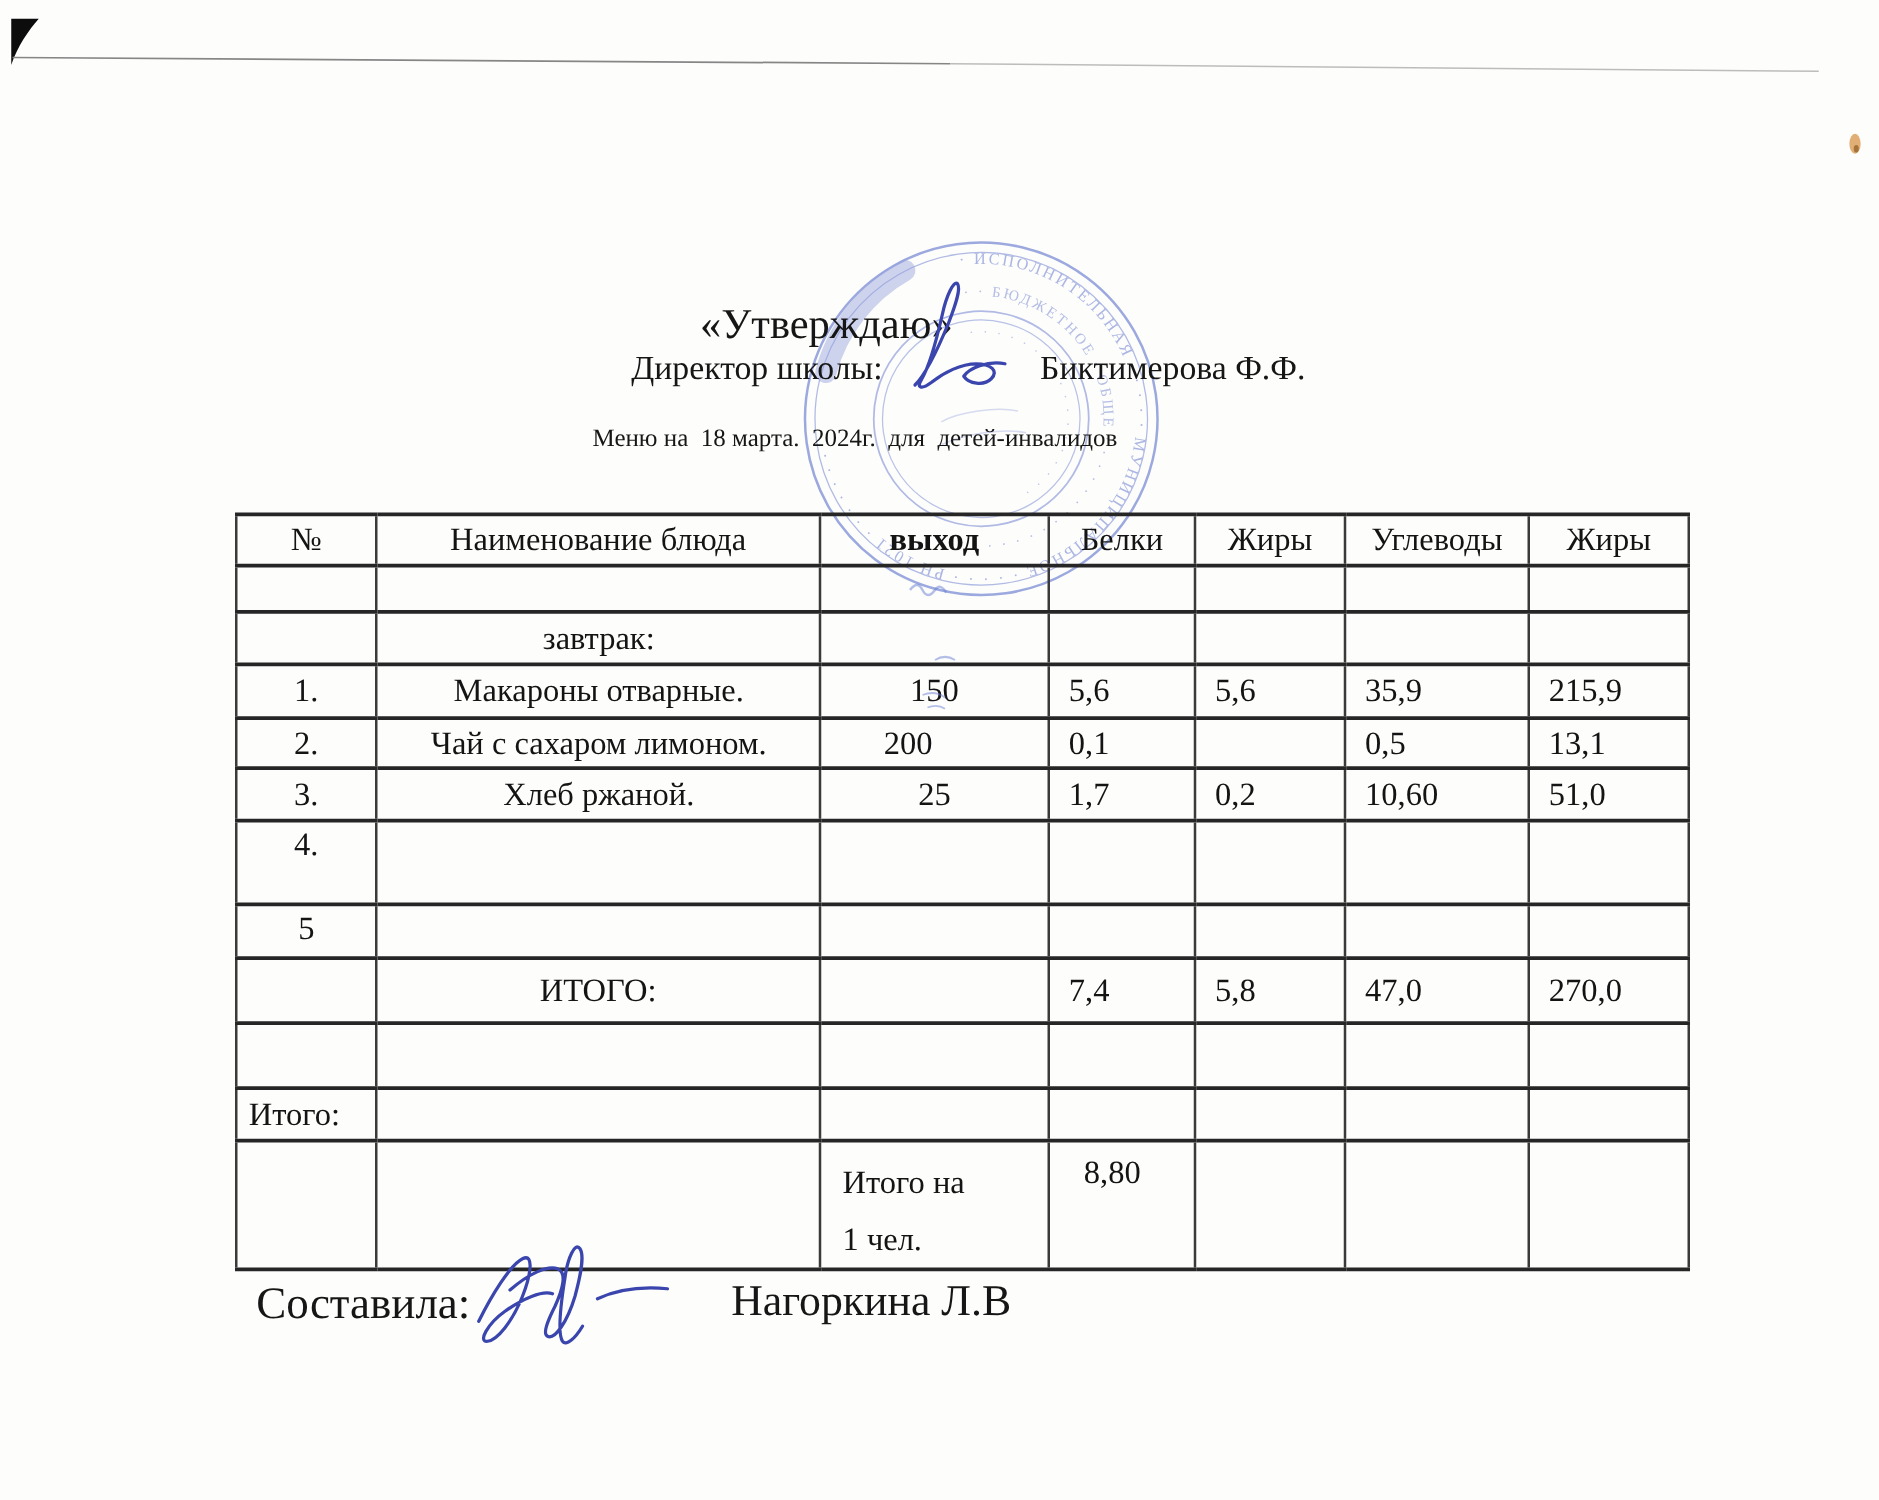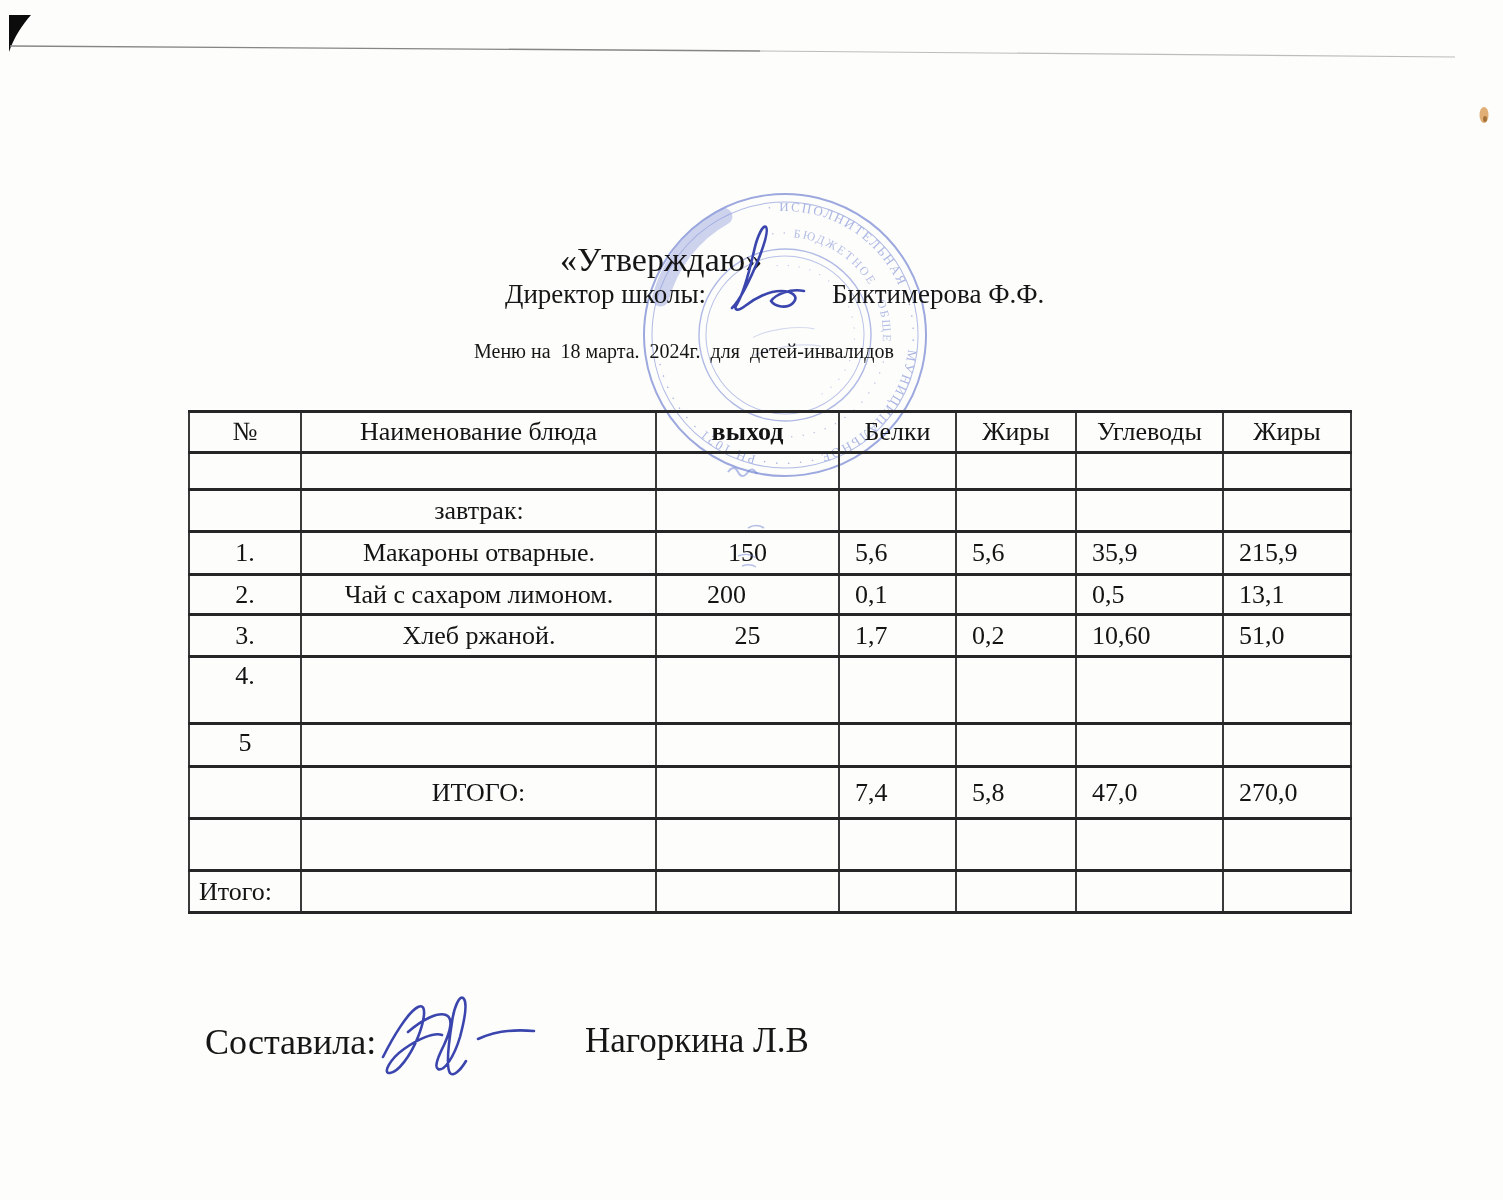--- a/index.html
+++ b/index.html
@@ -227,20 +227,30 @@
         </tr>
         <tr>
           <td>Итого:</td>
           <td></td>
           <td></td>
           <td></td>
           <td></td>
           <td></td>
           <td></td>
         </tr>
+        <tr>
+          <td></td>
+          <td></td>
+          <td>Итого на
+1 чел.</td>
+          <td>8,80</td>
+          <td></td>
+          <td></td>
+          <td></td>
+        </tr>
       </tbody>
   </table>
 </div>
 
 <span class="abs composer-label txt">Составила:</span>
 <span class="abs composer-name txt">Нагоркина Л.В</span>
 
 <svg class="abs sig-composer" width="215" height="115" viewBox="0 0 215 115">
   <path d="M38 85 C48 65 63 40 73 35 C83 30 79 50 73 65 C65 85 53 100 45 101 C37 102 45 87 59 77 C73 67 89 60 97 63 M63 60 C78 47 93 40 101 43 C109 46 105 60 99 73 C93 85 89 95 93 97 C99 100 109 85 115 65 C119 50 123 33 119 27 C115 21 109 35 107 50 C103 75 101 95 105 101 C108 105 115 99 121 89 M133 67 C148 60 168 57 189 59" fill="none" stroke="#3a45ad" stroke-width="2.6" stroke-linecap="round" stroke-linejoin="round"></path>
 </svg>

